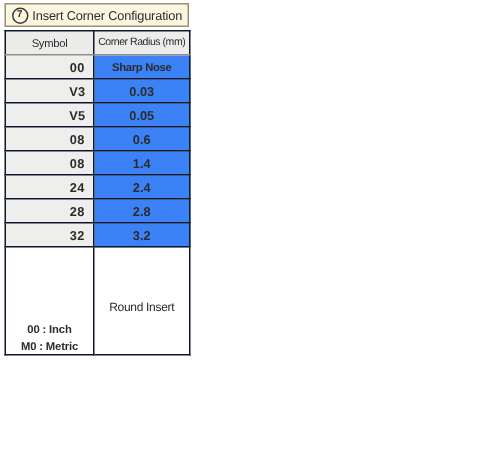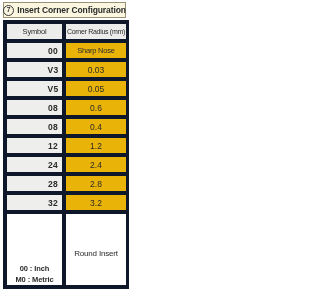--- a/index.html
+++ b/index.html
@@ -44,38 +44,38 @@
     border: 1px solid #3a3a3a;
     border-radius: 50%;
     font-size: 6.5px;
     font-weight: bold;
     color: #2b2b2b;
     line-height: 1;
     flex: none;
   }
   .title-text {
     font-size: 8.5px;
-    font-weight: bold;
+    font-weight: normal;
     color: #2b2b2b;
     white-space: nowrap;
     letter-spacing: -0.1px;
   }
 
   
   .tbl {
     border-collapse: collapse;
     width: 123px;
     table-layout: fixed;
     border: 1px solid #7d7d7d;
   }
   .tbl col.c-sym { width: 59px; }
   .tbl col.c-rad { width: 64px; }
 
   .tbl td, .tbl th {
-    border: 4px solid #0f172a;
+    border: 1px solid #0f172a;
     padding: 0;
     height: 15px;
     text-align: center;
     vertical-align: middle;
     color: #2b2b2b;
     font-weight: normal;
   }
 
   .hdr th {
     background: #ececeb;
@@ -90,22 +90,23 @@
   }
 
   td.sym {
     background: #eeeeec;
     font-size: 8.5px;
     font-weight: bold;
     letter-spacing: 0.2px;
     padding-left: 37px;
   }
   td.rad {
-    background: #eab308;
+    background: #3b82f6;
     font-size: 8.5px;
+    font-weight: bold;
   }
   td.rad.word {
     font-size: 7.5px;
     letter-spacing: -0.2px;
   }
 
   
   tr.spacer td {
     height: 7px;
     background: #ffffff;
@@ -165,25 +166,21 @@
       <tr>
         <td class="sym">V5</td>
         <td class="rad">0.05</td>
       </tr>
       <tr>
         <td class="sym">08</td>
         <td class="rad">0.6</td>
       </tr>
       <tr>
         <td class="sym">08</td>
-        <td class="rad">0.4</td>
-      </tr>
-      <tr>
-        <td class="sym">12</td>
-        <td class="rad">1.2</td>
+        <td class="rad">1.4</td>
       </tr>
       <tr>
         <td class="sym">24</td>
         <td class="rad">2.4</td>
       </tr>
       <tr>
         <td class="sym">28</td>
         <td class="rad">2.8</td>
       </tr>
       <tr>

